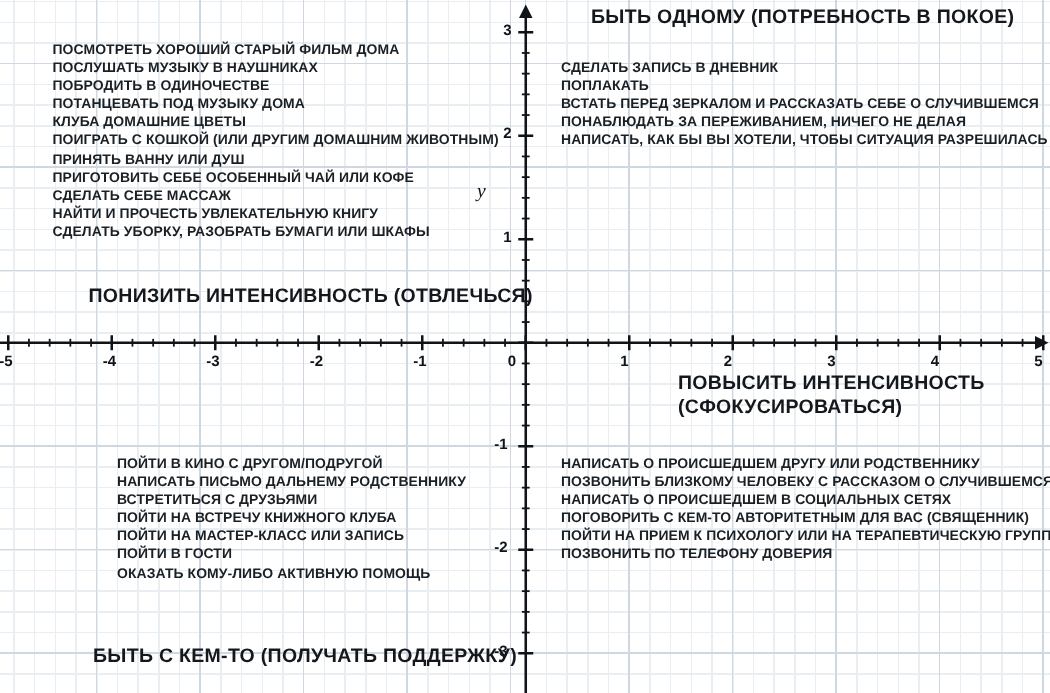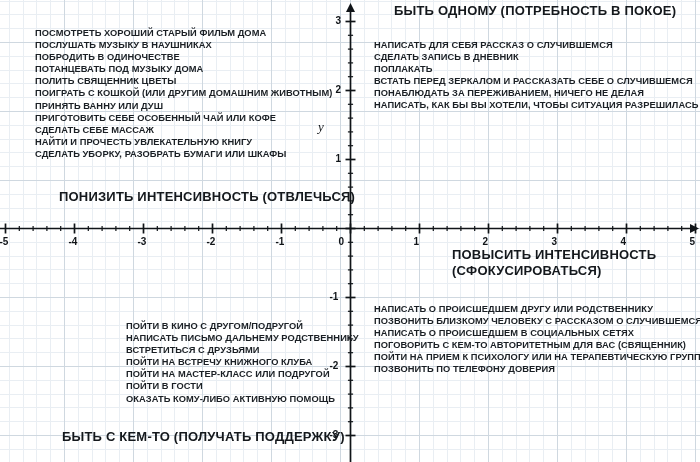--- a/index.html
+++ b/index.html
@@ -78,21 +78,21 @@
   }
 
   
   #h-topleft{left:17px;top:189px;padding-left:42px;}
   #h-topright{left:394px;top:3px;}
   #h-botleft{left:62px;top:429px;}
   #h-botright{left:452px;top:247px;}
 
   #l-topleft{left:35px;top:27px;}
   #l-topright{left:374px;top:39px;}
-  #l-botleft{left:78px;top:320px;margin-left:48px;}
+  #l-botleft{left:78px;top:303px;}
   #l-botright{left:374px;top:303px;}
 </style>
 </head>
 <body>
 
 <div id="stage">
 
   <div class="grid-minor"></div>
   <div class="grid-major"></div>
 
@@ -216,44 +216,43 @@
   <div class="quad-heading" id="h-botleft">БЫТЬ С КЕМ-ТО (ПОЛУЧАТЬ ПОДДЕРЖКУ)</div>
 
   <div class="quad-heading" id="h-botright">ПОВЫСИТЬ ИНТЕНСИВНОСТЬ
 (СФОКУСИРОВАТЬСЯ)</div>
 
   <div class="item-list" id="l-topleft">
       <div>ПОСМОТРЕТЬ ХОРОШИЙ СТАРЫЙ ФИЛЬМ ДОМА</div>
       <div>ПОСЛУШАТЬ МУЗЫКУ В НАУШНИКАХ</div>
       <div>ПОБРОДИТЬ В ОДИНОЧЕСТВЕ</div>
       <div>ПОТАНЦЕВАТЬ ПОД МУЗЫКУ ДОМА</div>
-      <div>ПОЛИТЬ СВЯЩЕННИК ЦВЕТЫ</div>
+      <div>КЛУБА ДОМАШНИЕ ЦВЕТЫ</div>
       <div>ПОИГРАТЬ С КОШКОЙ (ИЛИ ДРУГИМ ДОМАШНИМ ЖИВОТНЫМ)</div>
       <div>ПРИНЯТЬ ВАННУ ИЛИ ДУШ</div>
       <div>ПРИГОТОВИТЬ СЕБЕ ОСОБЕННЫЙ ЧАЙ ИЛИ КОФЕ</div>
       <div>СДЕЛАТЬ СЕБЕ МАССАЖ</div>
       <div>НАЙТИ И ПРОЧЕСТЬ УВЛЕКАТЕЛЬНУЮ КНИГУ</div>
       <div>СДЕЛАТЬ УБОРКУ, РАЗОБРАТЬ БУМАГИ ИЛИ ШКАФЫ</div>
     </div>
 
   <div class="item-list" id="l-topright">
-      <div>НАПИСАТЬ ДЛЯ СЕБЯ РАССКАЗ О СЛУЧИВШЕМСЯ</div>
       <div>СДЕЛАТЬ ЗАПИСЬ В ДНЕВНИК</div>
       <div>ПОПЛАКАТЬ</div>
       <div>ВСТАТЬ ПЕРЕД ЗЕРКАЛОМ И РАССКАЗАТЬ СЕБЕ О СЛУЧИВШЕМСЯ</div>
       <div>ПОНАБЛЮДАТЬ ЗА ПЕРЕЖИВАНИЕМ, НИЧЕГО НЕ ДЕЛАЯ</div>
       <div>НАПИСАТЬ, КАК БЫ ВЫ ХОТЕЛИ, ЧТОБЫ СИТУАЦИЯ РАЗРЕШИЛАСЬ</div>
     </div>
 
   <div class="item-list" id="l-botleft">
       <div>ПОЙТИ В КИНО С ДРУГОМ/ПОДРУГОЙ</div>
       <div>НАПИСАТЬ ПИСЬМО ДАЛЬНЕМУ РОДСТВЕННИКУ</div>
       <div>ВСТРЕТИТЬСЯ С ДРУЗЬЯМИ</div>
       <div>ПОЙТИ НА ВСТРЕЧУ КНИЖНОГО КЛУБА</div>
-      <div>ПОЙТИ НА МАСТЕР-КЛАСС ИЛИ ПОДРУГОЙ</div>
+      <div>ПОЙТИ НА МАСТЕР-КЛАСС ИЛИ ЗАПИСЬ</div>
       <div>ПОЙТИ В ГОСТИ</div>
       <div>ОКАЗАТЬ КОМУ-ЛИБО АКТИВНУЮ ПОМОЩЬ</div>
     </div>
 
   <div class="item-list" id="l-botright">
       <div>НАПИСАТЬ О ПРОИСШЕДШЕМ ДРУГУ ИЛИ РОДСТВЕННИКУ</div>
       <div>ПОЗВОНИТЬ БЛИЗКОМУ ЧЕЛОВЕКУ С РАССКАЗОМ О СЛУЧИВШЕМСЯ</div>
       <div>НАПИСАТЬ О ПРОИСШЕДШЕМ В СОЦИАЛЬНЫХ СЕТЯХ</div>
       <div>ПОГОВОРИТЬ С КЕМ-ТО АВТОРИТЕТНЫМ ДЛЯ ВАС (СВЯЩЕННИК)</div>
       <div>ПОЙТИ НА ПРИЕМ К ПСИХОЛОГУ ИЛИ НА ТЕРАПЕВТИЧЕСКУЮ ГРУППУ</div>

